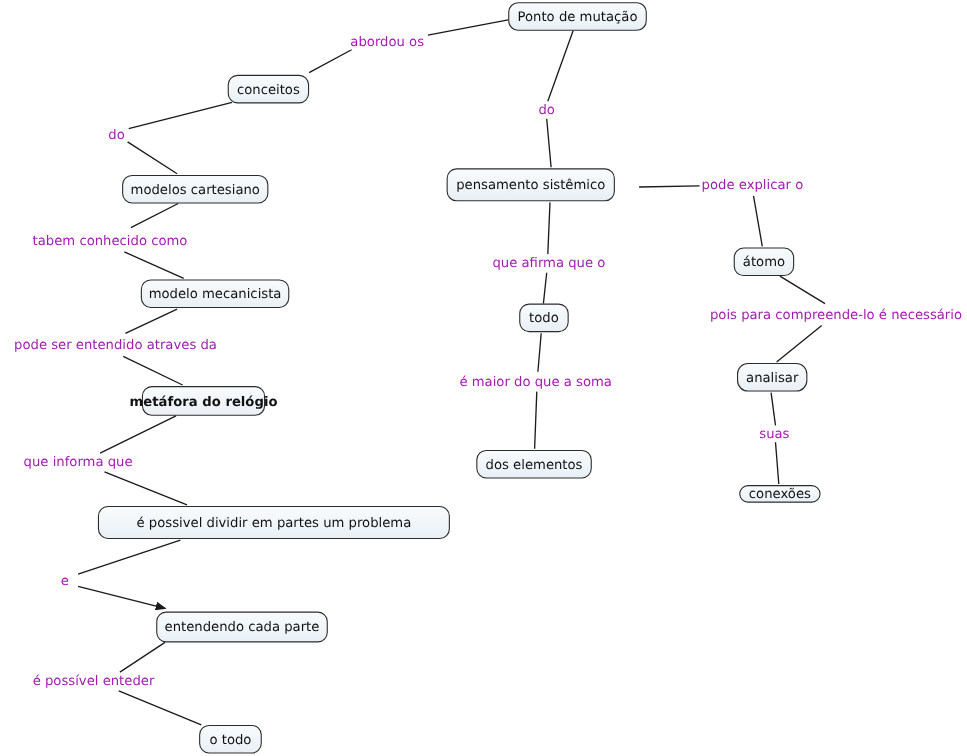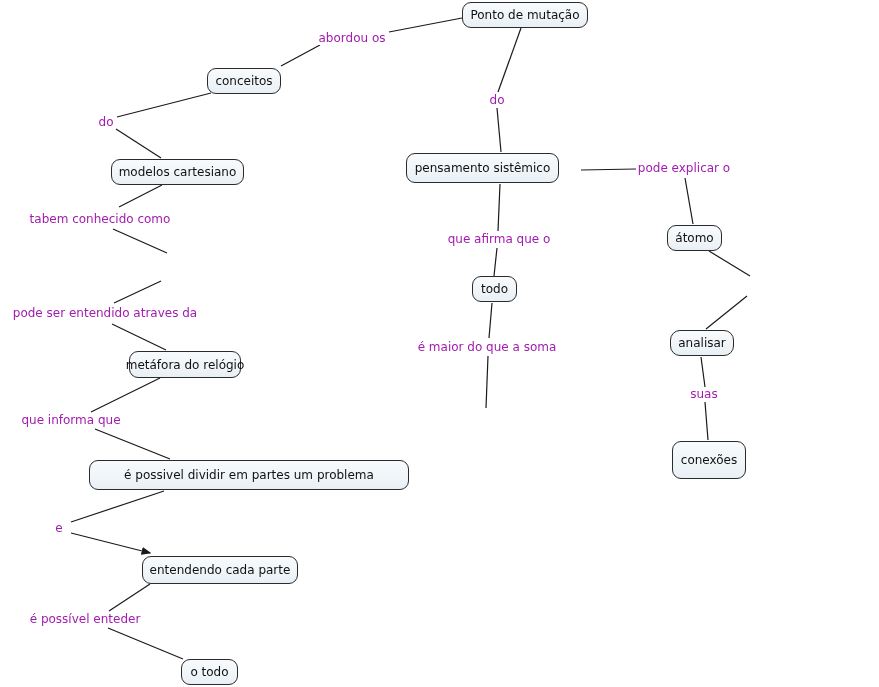--- a/index.html
+++ b/index.html
@@ -84,36 +84,39 @@
       <line x1="709" y1="251" x2="750" y2="276"></line>
       <line x1="747" y1="296" x2="706" y2="329"></line>
       <line x1="701" y1="357" x2="705" y2="387"></line>
       <line x1="705" y1="402" x2="708" y2="440"></line>
     </g>
   </svg>
 
   <div class="node" style="left:462px; top:2px;  width:126px; height:26px;">Ponto de mutação</div>
   <div class="node" style="left:207px; top:68px; width:74px;  height:26px;">conceitos</div>
   <div class="node" style="left:111px; top:159px;width:133px; height:26px;">modelos cartesiano</div>
-  <div class="node" style="left:129px; top:351px;width:112px; height:27px;">metáfora do relógio</div>
+  <div class="node" style="left:128px; top:254px;width:135px; height:26px;">modelo mecanicista</div>
+  <div class="node" style="left:129px; top:351px;width:112px; height:27px;font-weight:bold;">metáfora do relógio</div>
   <div class="node" style="left:89px;  top:460px;width:320px; height:30px;">é possivel dividir em partes um problema</div>
   <div class="node" style="left:142px; top:556px;width:156px; height:28px;">entendendo cada parte</div>
   <div class="node" style="left:181px; top:659px;width:57px;  height:26px;">o todo</div>
   <div class="node" style="left:406px; top:153px;width:153px; height:30px;">pensamento sistêmico</div>
   <div class="node" style="left:472px; top:276px;width:45px;  height:26px;">todo</div>
+  <div class="node" style="left:433px; top:409px;width:105px; height:26px;">dos elementos</div>
   <div class="node" style="left:667px; top:225px;width:55px;  height:26px;">átomo</div>
   <div class="node" style="left:670px; top:330px;width:64px;  height:26px;border-radius:10px;">analisar</div>
-  <div class="node" style="left:672px; top:441px;width:74px;  height:38px;">conexões</div>
+  <div class="node" style="left:672px; top:441px;width:74px;  height:16px;">conexões</div>
 
   <span class="link-label" style="left:352px; top:38px;">abordou os</span>
   <span class="link-label" style="left:106px; top:122px;">do</span>
   <span class="link-label" style="left:100px; top:219px;">tabem conhecido como</span>
   <span class="link-label" style="left:105px; top:313px;">pode ser entendido atraves da</span>
   <span class="link-label" style="left:71px;  top:420px;">que informa que</span>
   <span class="link-label" style="left:59px;  top:528px;">e</span>
   <span class="link-label" style="left:85px;  top:619px;">é possível enteder</span>
   <span class="link-label" style="left:497px; top:100px;">do</span>
   <span class="link-label" style="left:499px; top:239px;">que afirma que o</span>
   <span class="link-label" style="left:487px; top:347px;">é maior do que a soma</span>
   <span class="link-label" style="left:684px; top:168px;">pode explicar o</span>
+  <span class="link-label" style="left:760px; top:286px;">pois para compreende-lo é necessário</span>
   <span class="link-label" style="left:704px; top:394px;">suas</span>
 
 </div>
 
 </body></html>

